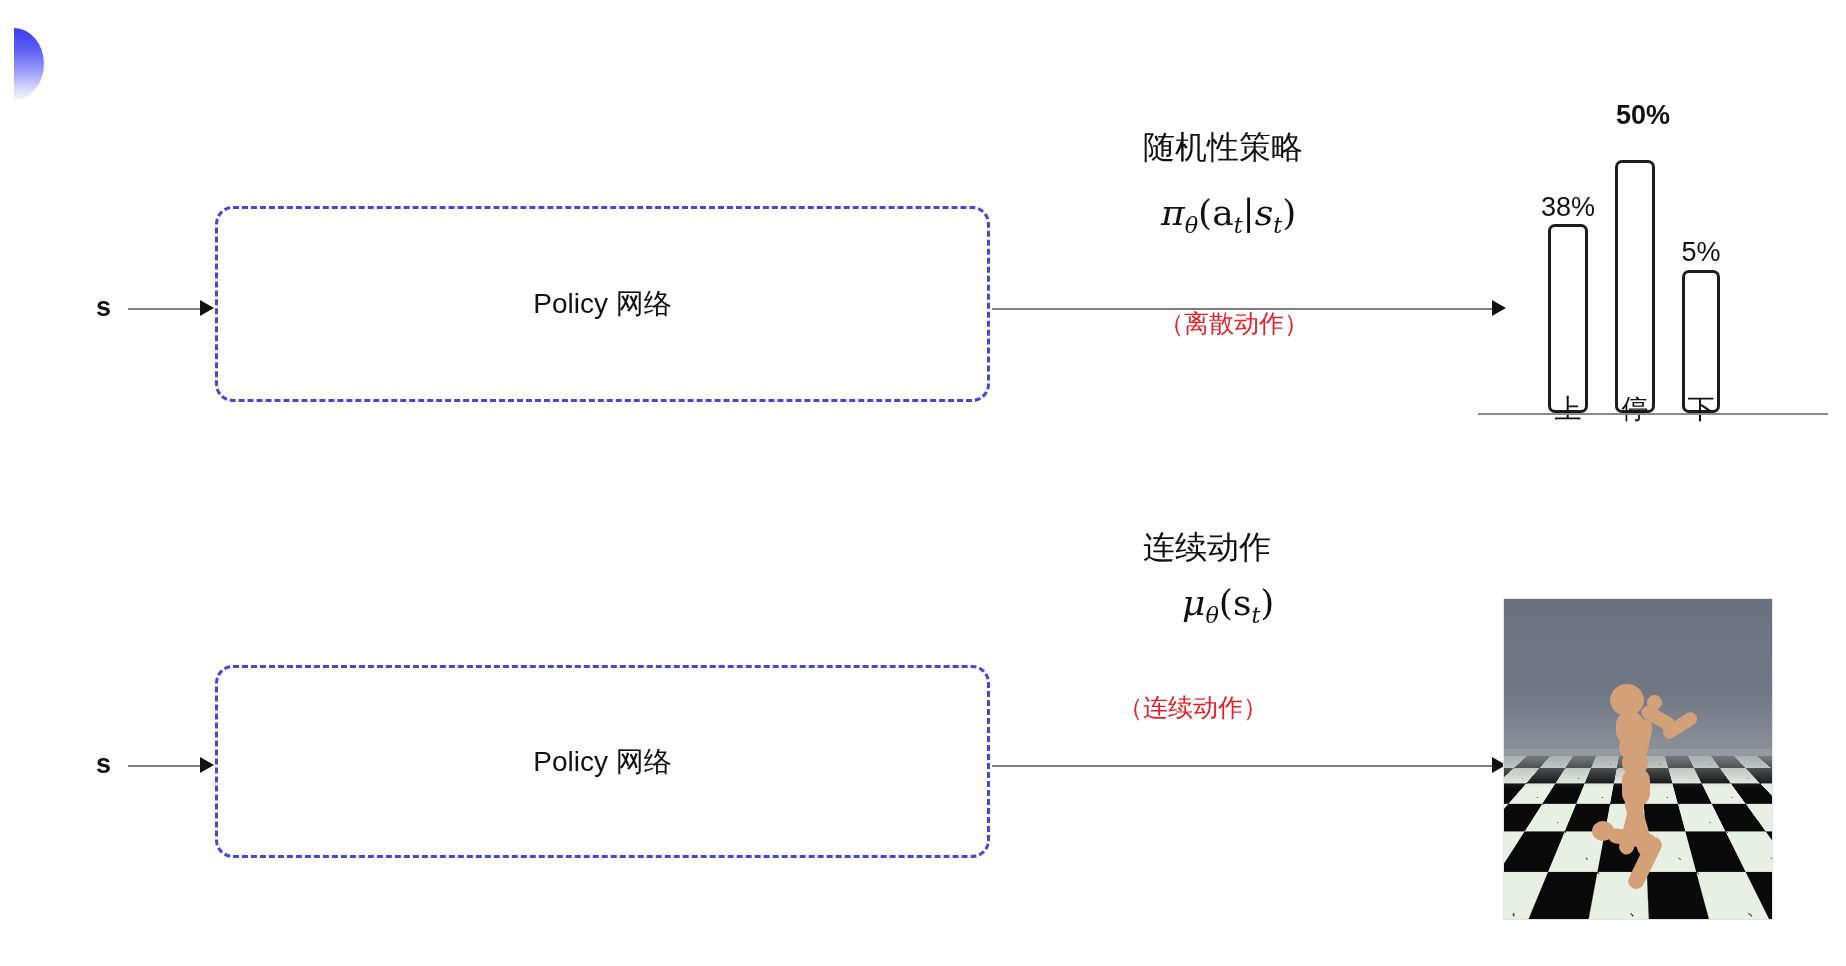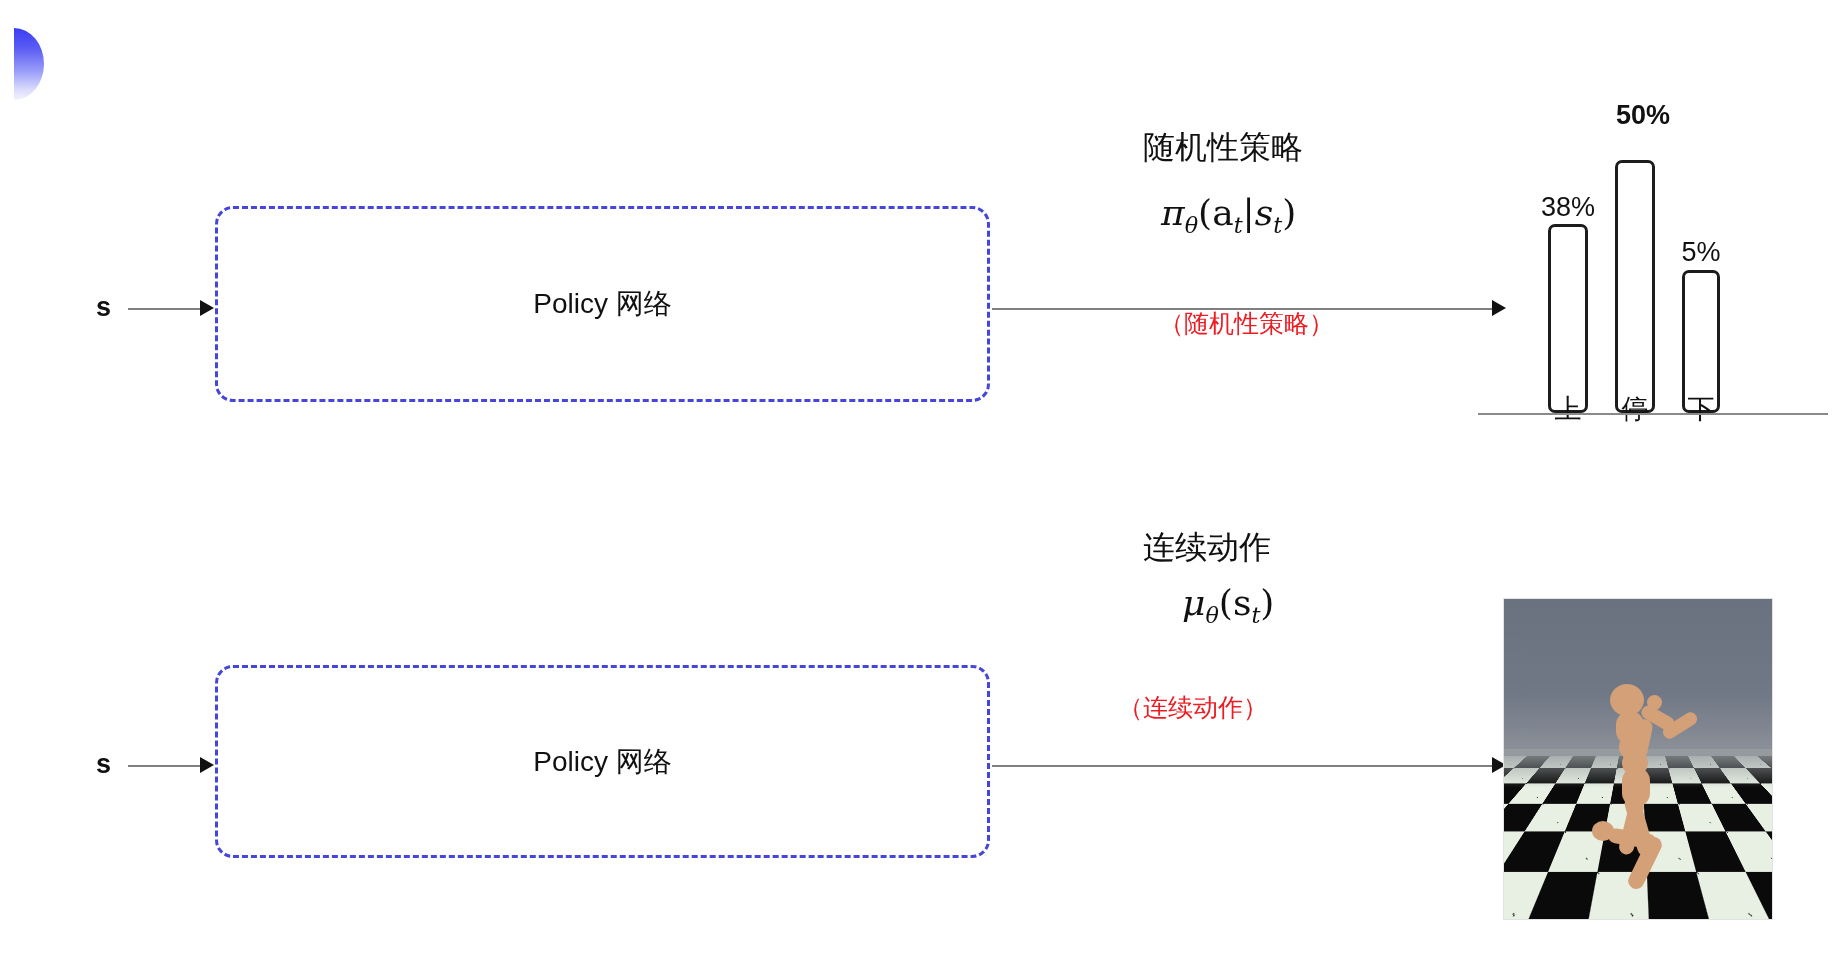--- a/index.html
+++ b/index.html
@@ -232,21 +232,21 @@
 
   <div class="s-label" id="s-label-top">s</div>
   <div class="arrow-line" id="in-arrow-top-line"></div>
   <div class="arrow-head" id="in-arrow-top-head"></div>
 
   <div class="arrow-line" id="out-arrow-top-line"></div>
   <div class="arrow-head" id="out-arrow-top-head"></div>
 
   <div class="policy-kind" id="policy-kind-top">随机性策略</div>
   <div class="policy-formula" id="policy-formula-top"><span>π</span><sub>θ</sub><span class="formula-paren">(a</span><sub>t</sub><span>|s</span><sub>t</sub><span class="formula-paren">)</span></div>
-  <div class="policy-note" id="policy-note-top">（随机性策略）</div>
+  <div class="policy-note" id="policy-note-top">（离散动作）</div>
 
   <div id="bar-chart">
     <div class="bar" id="bar-0" style="left:78px; width:40px; height:189px;"></div>
     <div class="bar-value" id="bar-value-0" style="left:58px; top:97px; width:80px;">38%</div>
     <div class="bar-cat" id="bar-cat-0" style="left:58px; width:80px;">上</div>
 
     <div class="bar" id="bar-1" style="left:145px; width:40px; height:253px;"></div>
     <div class="bar-value" id="bar-value-1" style="left:133px; top:5px; width:80px;font-weight:bold;">50%</div>
     <div class="bar-cat" id="bar-cat-1" style="left:125px; width:80px;">停</div>
 

